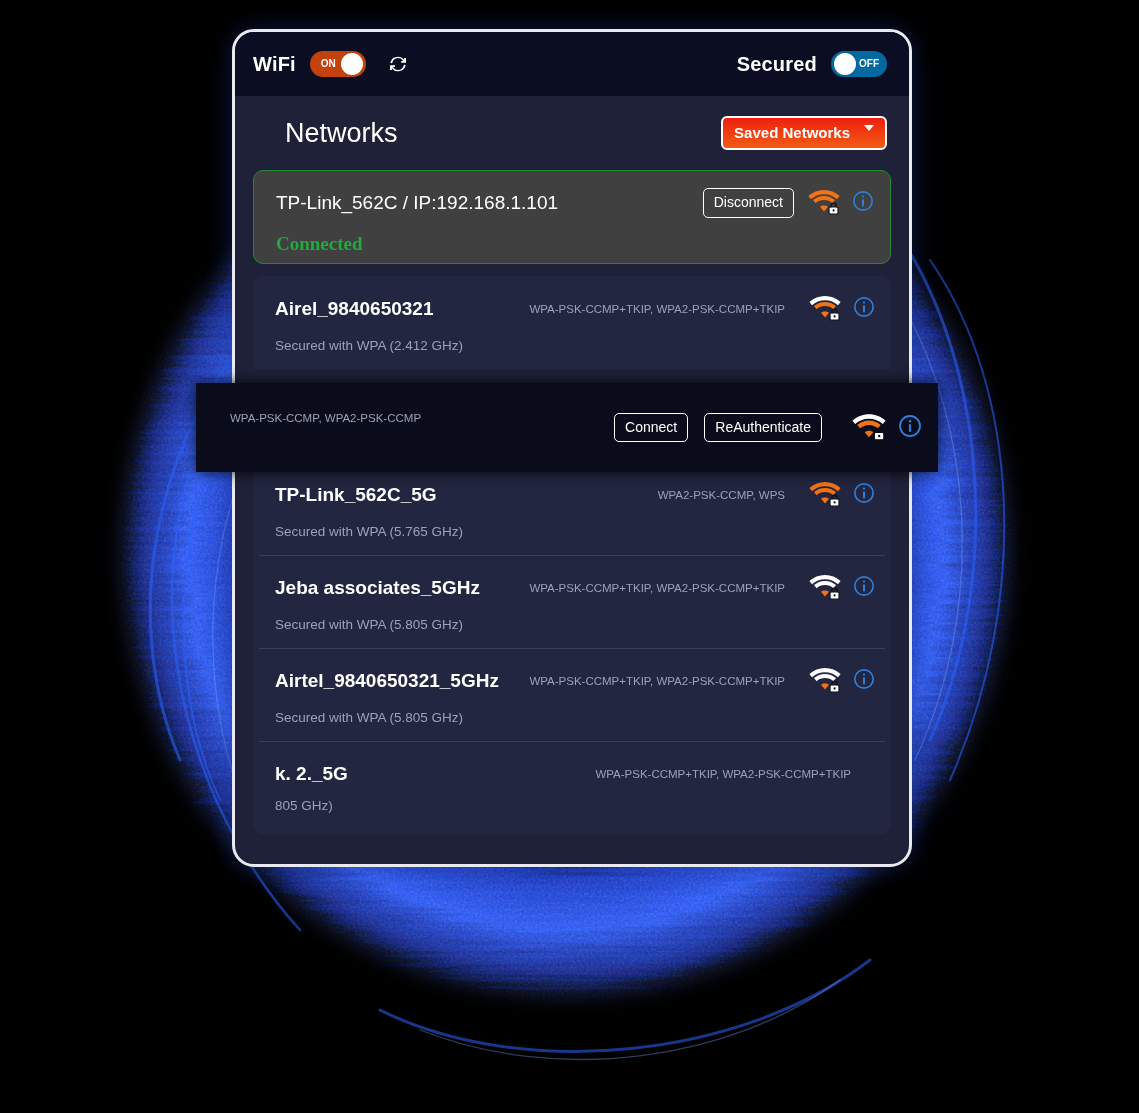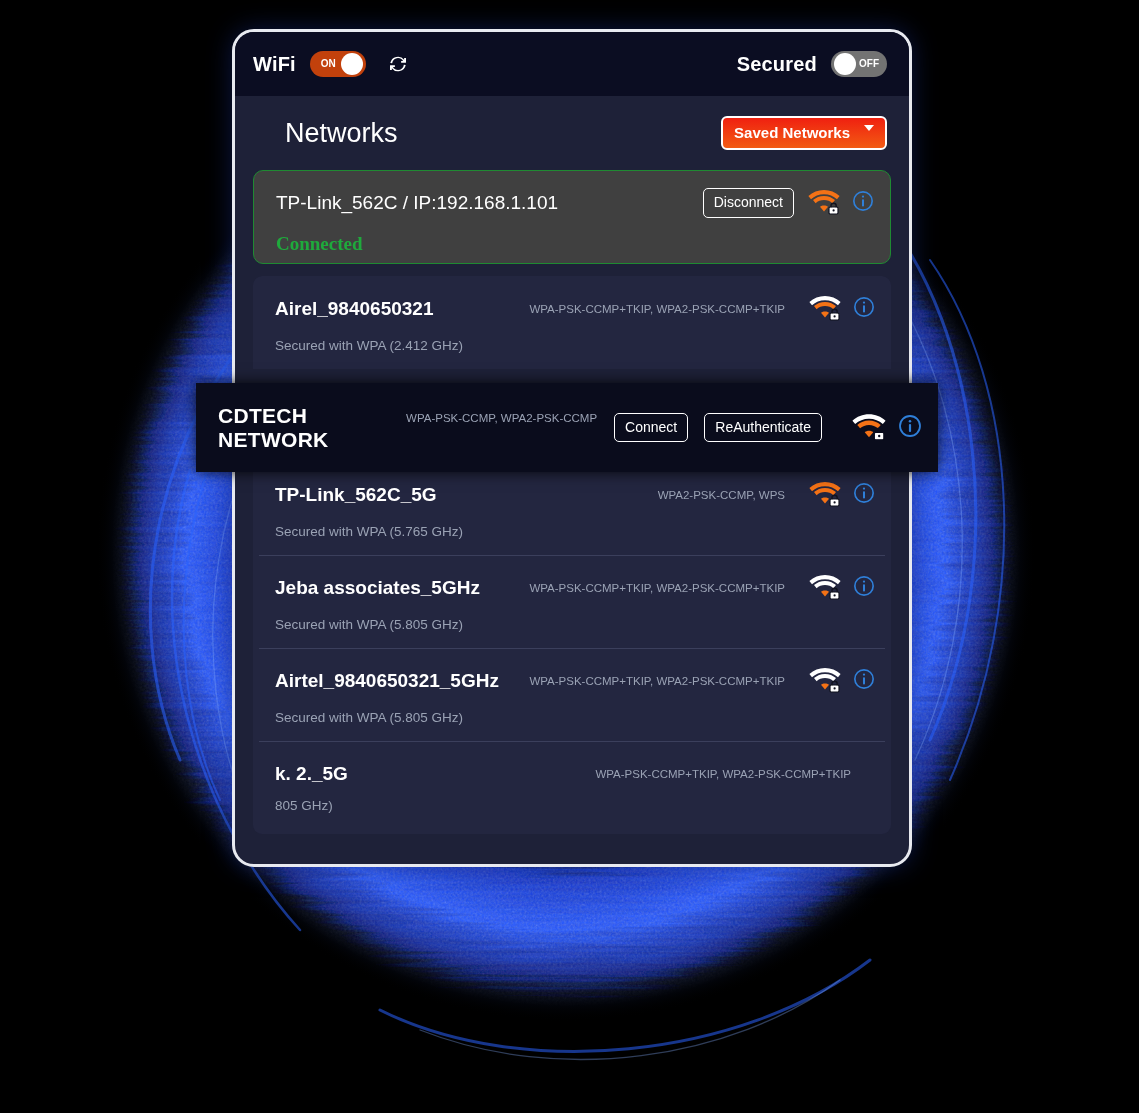--- a/index.html
+++ b/index.html
@@ -56,21 +56,21 @@
 
   .toggle {
     width: 56px;
     height: 26px;
     border-radius: 14px;
     position: relative;
     margin-left: 14px;
     display: inline-block;
   }
   .toggle.on  { background: #c2410c; }
-  .toggle.off { background: #737373; }
+  .toggle.off { background: #0369a1; }
   .toggle .knob {
     position: absolute;
     top: 2px;
     width: 22px; height: 22px;
     border-radius: 50%;
     background: #ffffff;
   }
   .toggle.on .knob  { right: 3px; }
   .toggle.off .knob { left: 3px; }
   .toggle .t-txt {
@@ -509,21 +509,20 @@
         </div>
         <div class="sub">805 GHz)</div>
       </div>
 
     </div>
   </div>
 </div>
 
 <div id="cdtech-overlay">
   <div class="row-head">
-    <span class="ssid">CDTECH NETWORK</span>
     <span class="caps">WPA-PSK-CCMP, WPA2-PSK-CCMP</span>
     <span class="ov-btns">
       <button class="ghost-btn">Connect</button>
       <button class="ghost-btn">ReAuthenticate</button>
       <span class="icons">
         <span class="wifi-icon">
           <svg width="34" height="30" viewBox="0 0 32 28">
             <path d="M16 7.2c5.0 0 9.6 1.9 13.0 5.0l2.6-3.1C27.4 5.2 21.9 3 16 3S4.6 5.2 0.4 9.1l2.6 3.1C6.4 9.1 11.0 7.2 16 7.2z" fill="#ffffff"></path>
             <path d="M16 13.0c3.2 0 6.2 1.2 8.4 3.2l2.6-3.1C24.1 10.4 20.2 8.9 16 8.9s-8.1 1.5-11.0 4.2l2.6 3.1c2.2-2.0 5.2-3.2 8.4-3.2z" fill="#f47216"></path>
             <path d="M16 18.4c1.5 0 2.9 0.5 4.0 1.4l-4.0 4.8-4.0-4.8c1.1-0.9 2.5-1.4 4.0-1.4z" fill="#f47216"></path>

